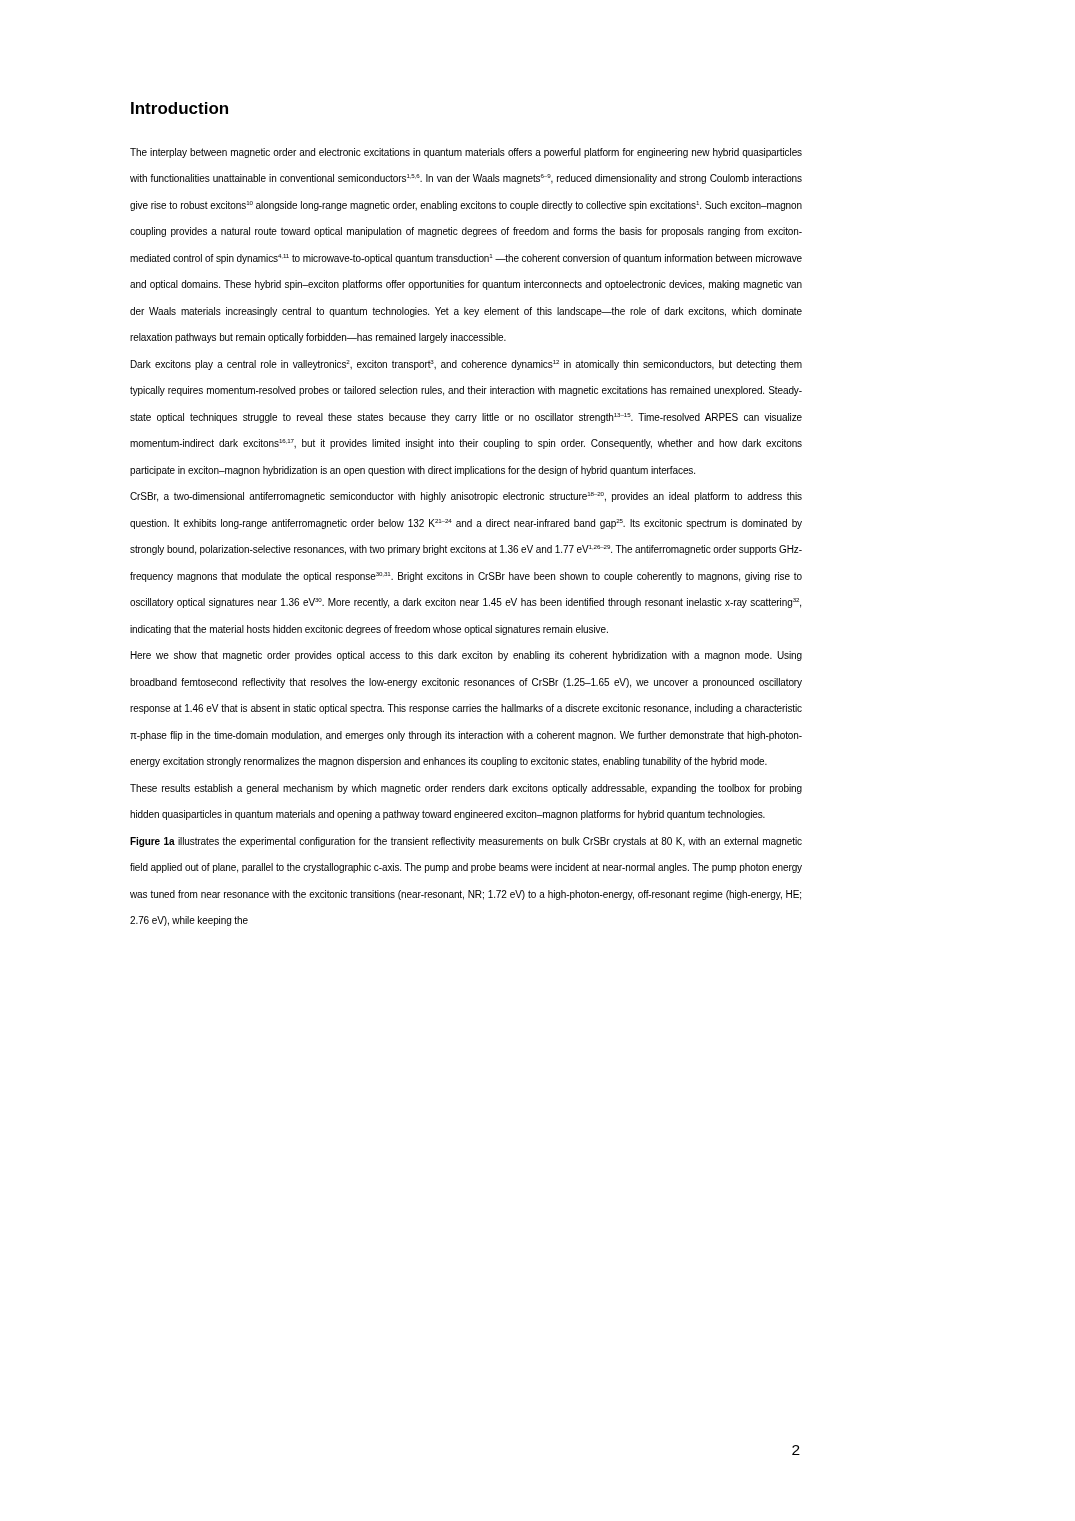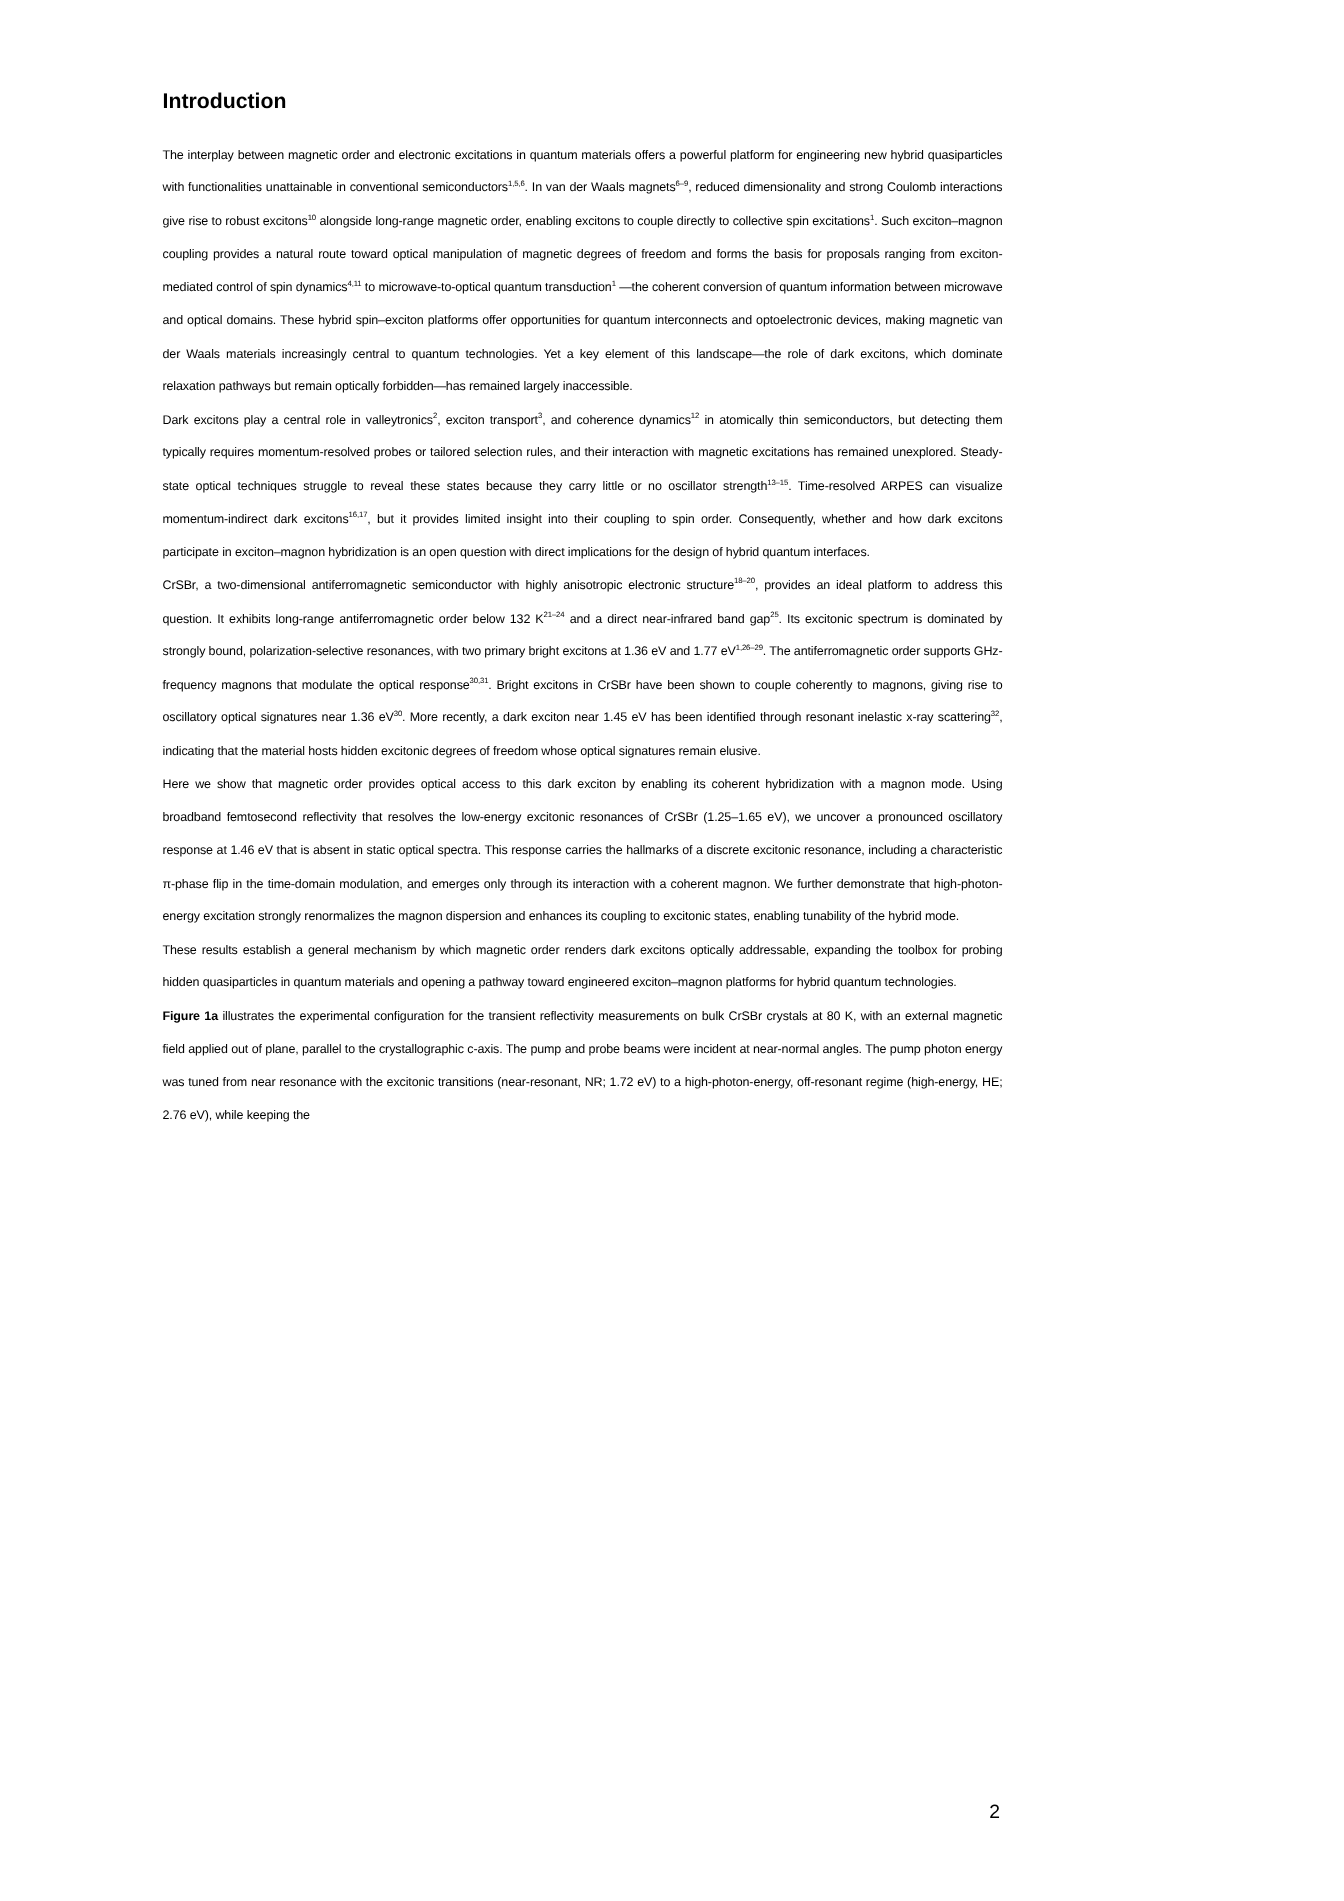--- a/index.html
+++ b/index.html
@@ -2,21 +2,21 @@
 <html><head>
 <meta charset="utf-8">
 <style>
   html, body { margin: 0; padding: 0; background: #ffffff; }
   .page {
     position: relative;
     width: 912px;
     height: 1521px;
     background: #ffffff;
     box-sizing: border-box;
-    padding: 68px 110px 0 130px;
+    padding: 96px 110px 0 130px;
     font-family: "Liberation Sans", sans-serif;
     color: #000000;
     overflow: hidden;
   }
   .section-heading {
     font-size: 17px;
     font-weight: bold;
     line-height: 26.5px;
     margin: 0 0 17px 0;
   }

